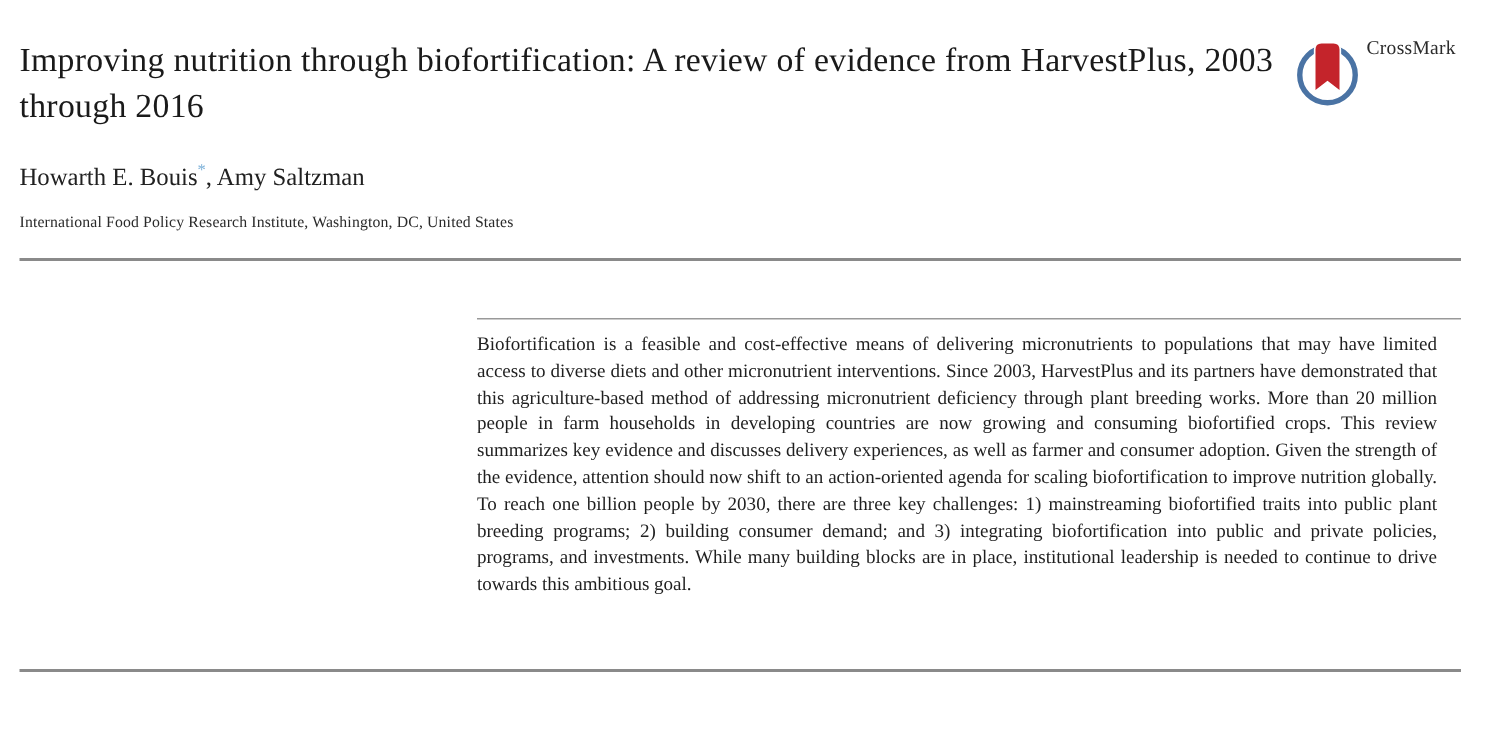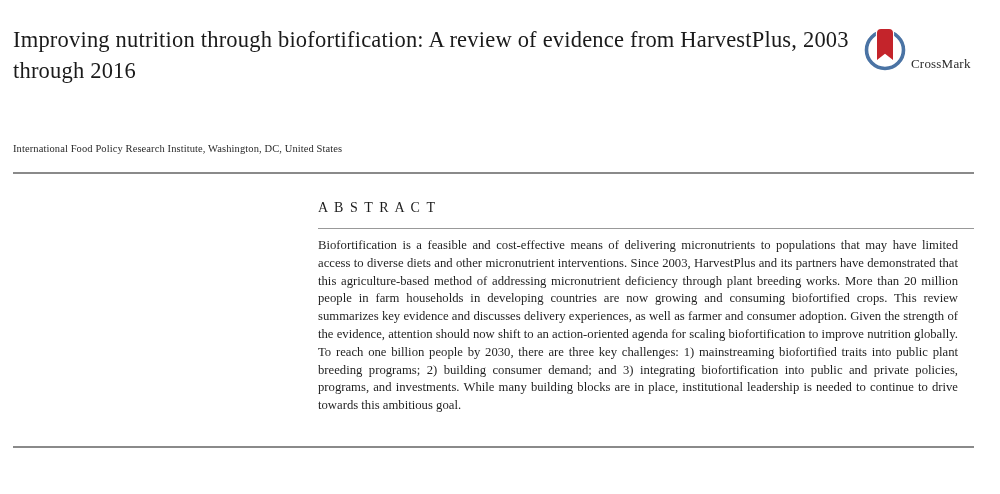--- a/index.html
+++ b/index.html
@@ -27,21 +27,21 @@
     font-weight: 400;
     line-height: 31px;
     letter-spacing: 0.2px;
     color: #1a1a1a;
   }
   .crossmark-badge {
     position: absolute;
     left: 862px;
     top: 24px;
     display: flex;
-    align-items: flex-end;
+    align-items: flex-start;
     gap: 3px;
     cursor: pointer;
   }
   .crossmark-badge svg { display: block; }
   .crossmark-label {
     font-size: 13px;
     color: #2b2b2b;
     letter-spacing: 0.2px;
   }
   .authors-line {
@@ -110,26 +110,28 @@
   <div class="crossmark-badge">
     <span>
       <svg width="46" height="48" viewBox="0 0 46 48" aria-hidden="true">
         <circle cx="23" cy="26" r="18.5" fill="#ffffff" stroke="#4a73a4" stroke-width="3.6"></circle>
         <path d="M 15 36 L 15 9 Q 15 5 19 5 L 27 5 Q 31 5 31 9 L 31 36 L 23 29.8 Z" fill="#c4242b" stroke="#ffffff" stroke-width="2.2" paint-order="stroke"></path>
       </svg>
     </span>
     <span class="crossmark-label">CrossMark</span>
   </div>
 
+  <div class="authors-line">
+    <span>Howarth E. Bouis</span><span class="author-note">*</span><span>, Amy Saltzman</span>
+  </div>
 
   <div class="affiliation-line">International Food Policy Research Institute, Washington, DC, United States</div>
 
   <div class="rule-full rule-mid"></div>
 
   <div class="abstract-col">
-    <h2 class="abstract-heading">A B S T R A C T</h2>
     <div class="abstract-divider"></div>
     <p class="abstract-body">Biofortification is a feasible and cost-effective means of delivering micronutrients to populations that may have limited access to diverse diets and other micronutrient interventions. Since 2003, HarvestPlus and its partners have demonstrated that this agriculture-based method of addressing micronutrient deficiency through plant breeding works. More than 20 million people in farm households in developing countries are now growing and consuming biofortified crops. This review summarizes key evidence and discusses delivery experiences, as well as farmer and consumer adoption. Given the strength of the evidence, attention should now shift to an action-oriented agenda for scaling biofortification to improve nutrition globally. To reach one billion people by 2030, there are three key challenges: 1) mainstreaming biofortified traits into public plant breeding programs; 2) building consumer demand; and 3) integrating biofortification into public and private policies, programs, and investments. While many building blocks are in place, institutional leadership is needed to continue to drive towards this ambitious goal.</p>
   </div>
 
   <div class="rule-full rule-bottom"></div>
 
 </div>
 
 </body></html>

